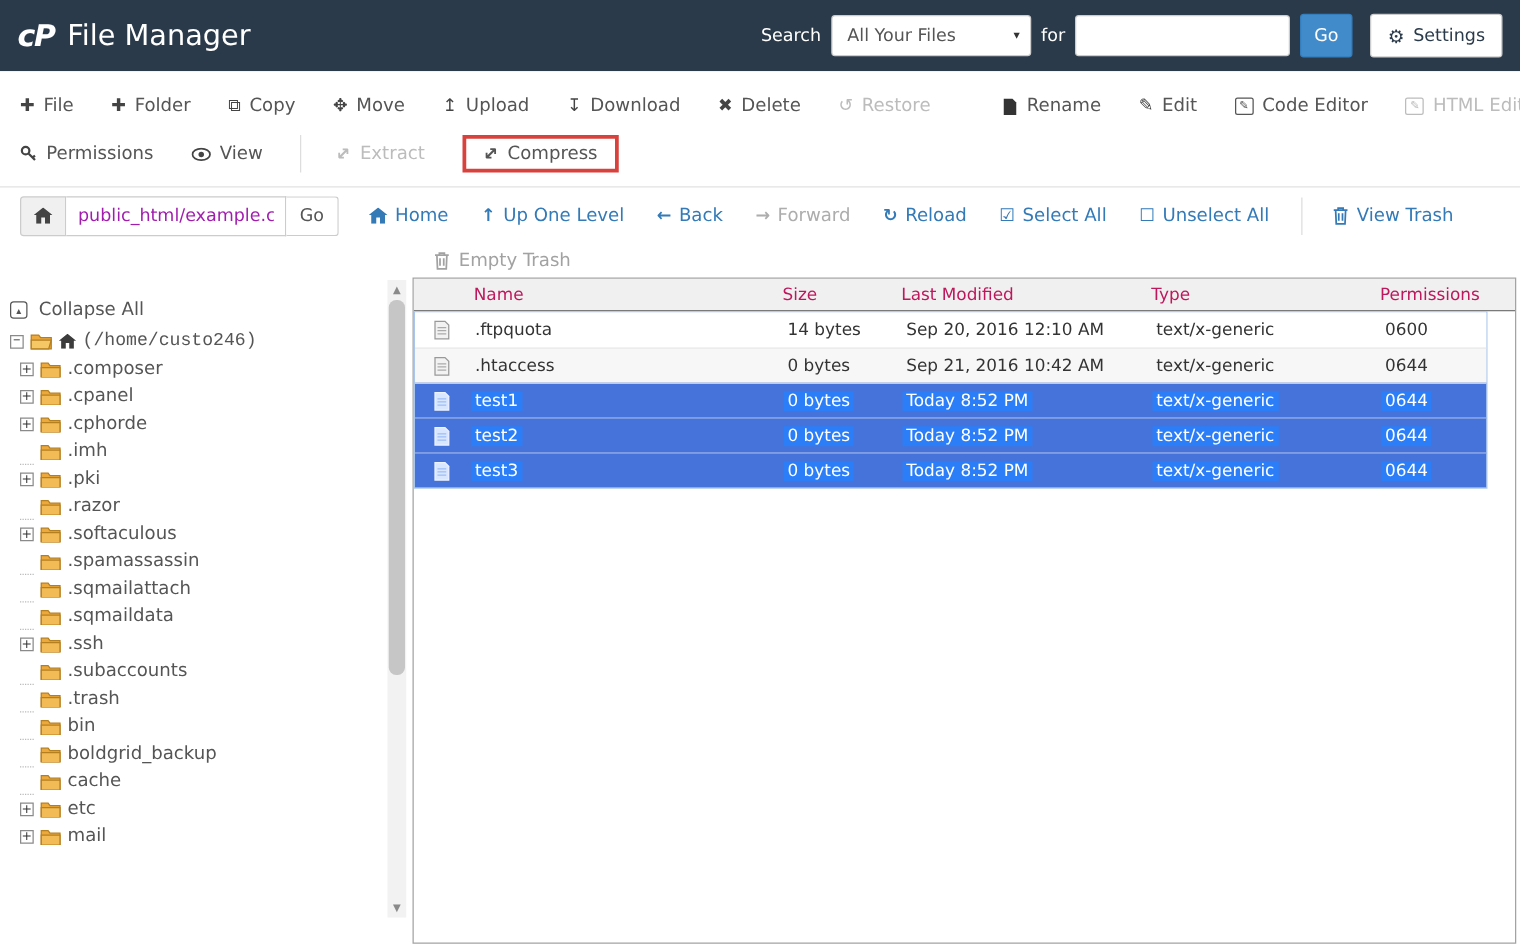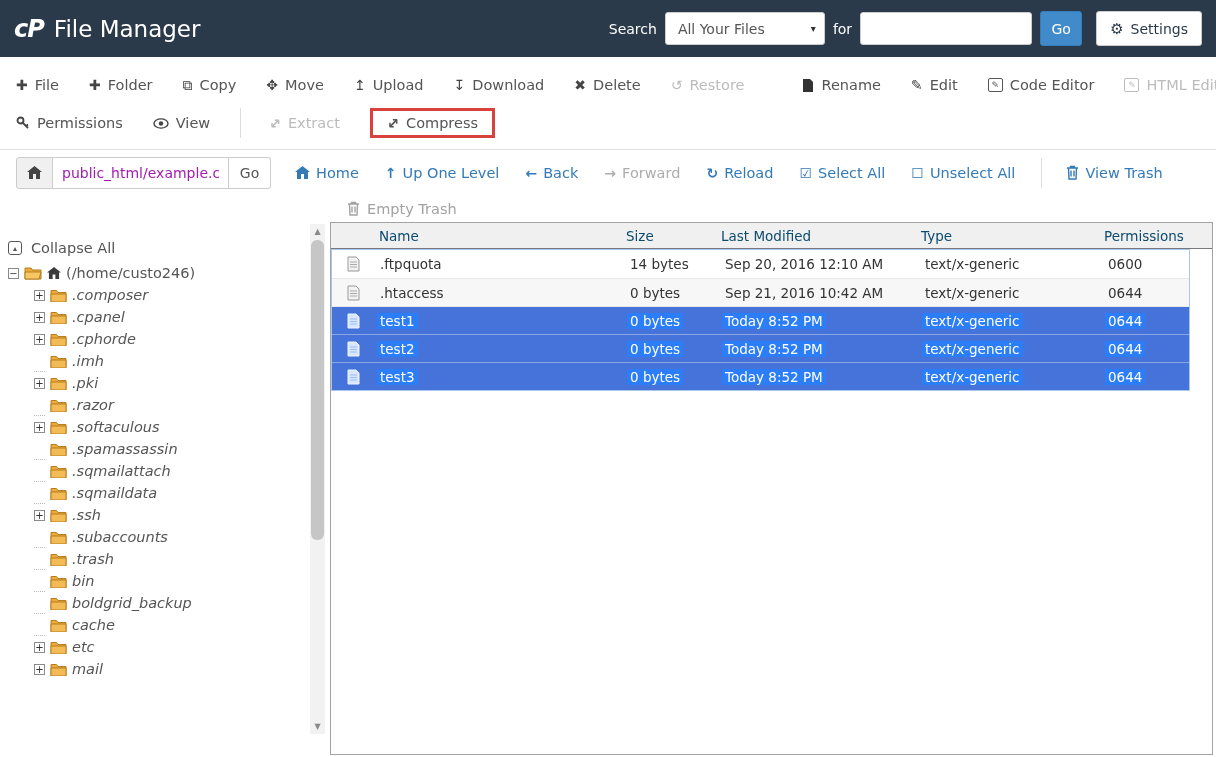--- a/index.html
+++ b/index.html
@@ -64,42 +64,42 @@
   .main { display:flex; height:535px; }
 
   
   .tree-panel { width:330px; position:relative; padding-top:14px; overflow:hidden; }
   .collapse-all { display:flex; align-items:center; gap:9px; color:#555; font-size:14.5px;
                   padding:4px 0 6px 8px; cursor:pointer; }
   .collapse-box { width:14px; height:14px; border:1px solid #555; border-radius:3px; display:inline-flex;
                   align-items:center; justify-content:center; font-size:8px; color:#555; }
   .ti { display:flex; align-items:center; height:22px; font-size:14.5px; color:#555; cursor:pointer;
         white-space:nowrap; }
-  .ti.root { padding-left:8px; gap:5px; }
-  .ti.child { padding-left:34px; gap:5px;font-style:italic; }
+  .ti.root { padding-left:8px; gap:5px;font-family:Liberation Mono, monospace; }
+  .ti.child { padding-left:16px; gap:5px; }
   .exp { width:11px; height:11px; border:1px solid #8a8a8a; background:#fff; display:inline-flex;
          align-items:center; justify-content:center; font-size:10px; line-height:9px; color:#333;
          flex:none; cursor:pointer; }
   .exp-spacer { width:11px; height:11px; flex:none; border-bottom:1px dotted #bbb; margin-top:10px; }
   .exp-plus::before { content:'+'; }
   .exp-minus::before { content:'−'; }
   .folder-svg, .doc-svg { flex:none; }
 
   
   .sb { position:absolute; right:5px; top:2px; width:15px; height:510px; background:#f2f2f2; }
   .sb-arrow { position:absolute; left:0; width:15px; height:15px; display:flex; align-items:center;
               justify-content:center; font-size:8px; color:#8a8a8a; cursor:pointer; }
   .sb-up { top:0; } .sb-down { bottom:0; }
   .sb-thumb { position:absolute; left:1px; top:16px; width:13px; height:300px; background:#c6c6c6;
               border-radius:6px; cursor:pointer; }
 
   
   .file-panel { flex:1; border:1px solid #a3a3a3; margin:0 3px 2px 0; background:#fff; overflow:hidden; }
   .fl-header { height:26px; background:#f0f0f0; border-bottom:1px solid #7a7a7a; display:flex;
-               align-items:center; padding-left:48px; font-size:13.5px; color:#0c4a6e; }
+               align-items:center; padding-left:48px; font-size:13.5px; color:#be185d; }
   .fl-header .hname { width:247px; cursor:pointer; }
   .fl-header .hsize { width:95px; cursor:pointer; }
   .fl-header .hmod  { width:200px; cursor:pointer; }
   .fl-header .htype { width:183px; cursor:pointer; }
   .fl-header .hperm { cursor:pointer; }
   .rows-wrap { width:859px; border:1px solid #a9c7ed; }
   .frow { height:28px; display:flex; align-items:center; padding-left:15px; font-size:13.5px;
           color:#333; background:#fff; cursor:pointer; }
   .frow.alt { background:#f7f7f7; }
   .frow + .frow { border-top:1px solid #e9e9e9; }

